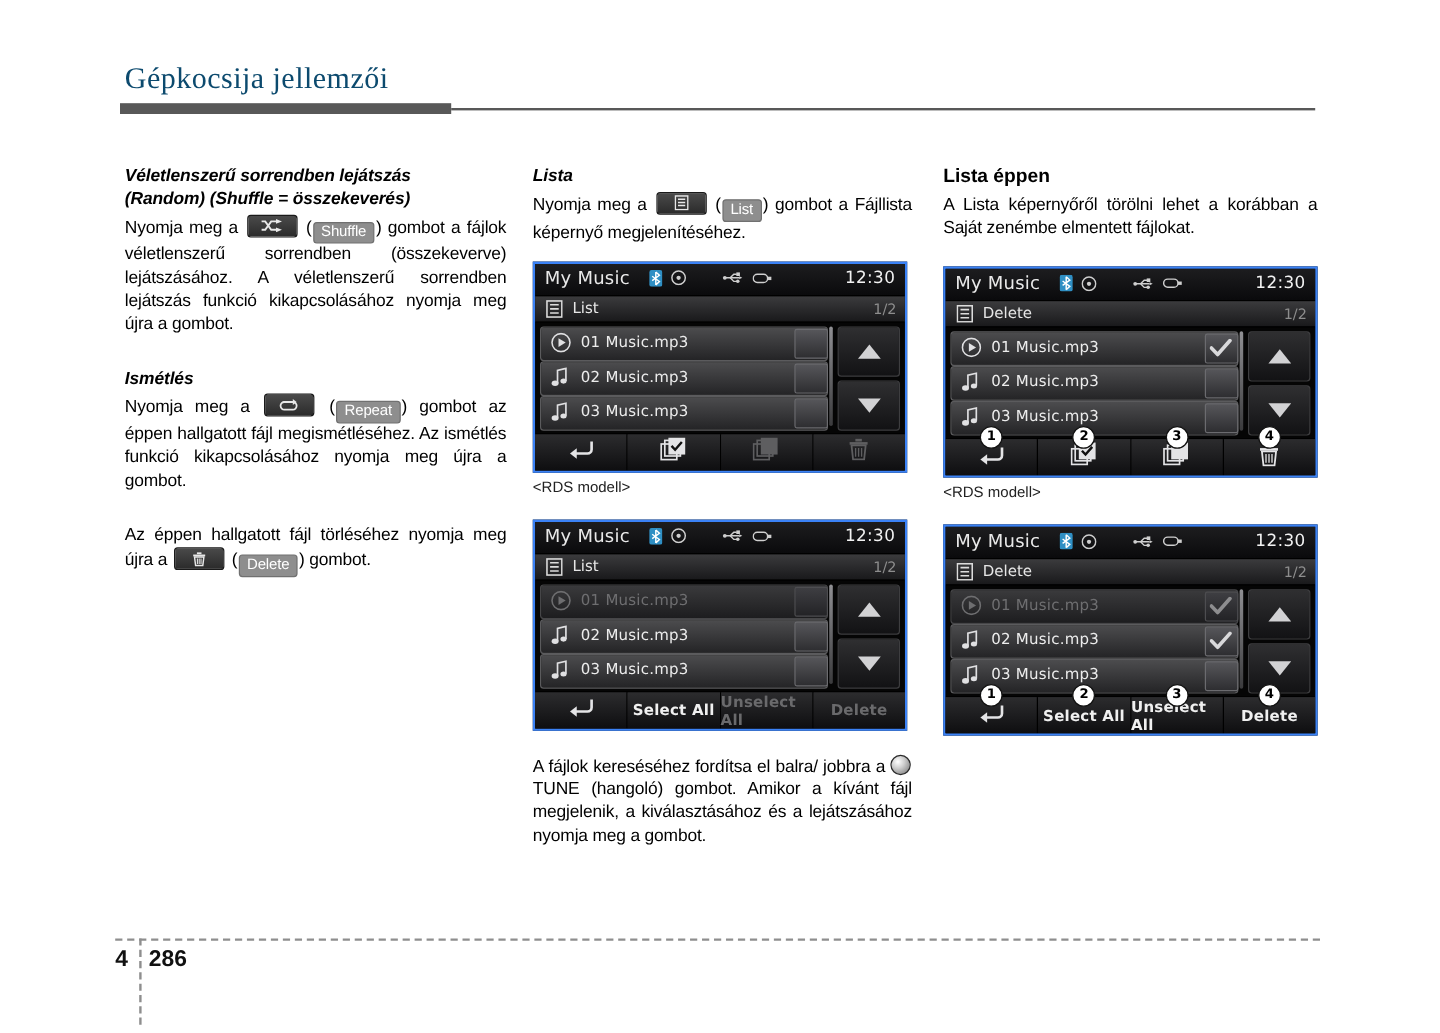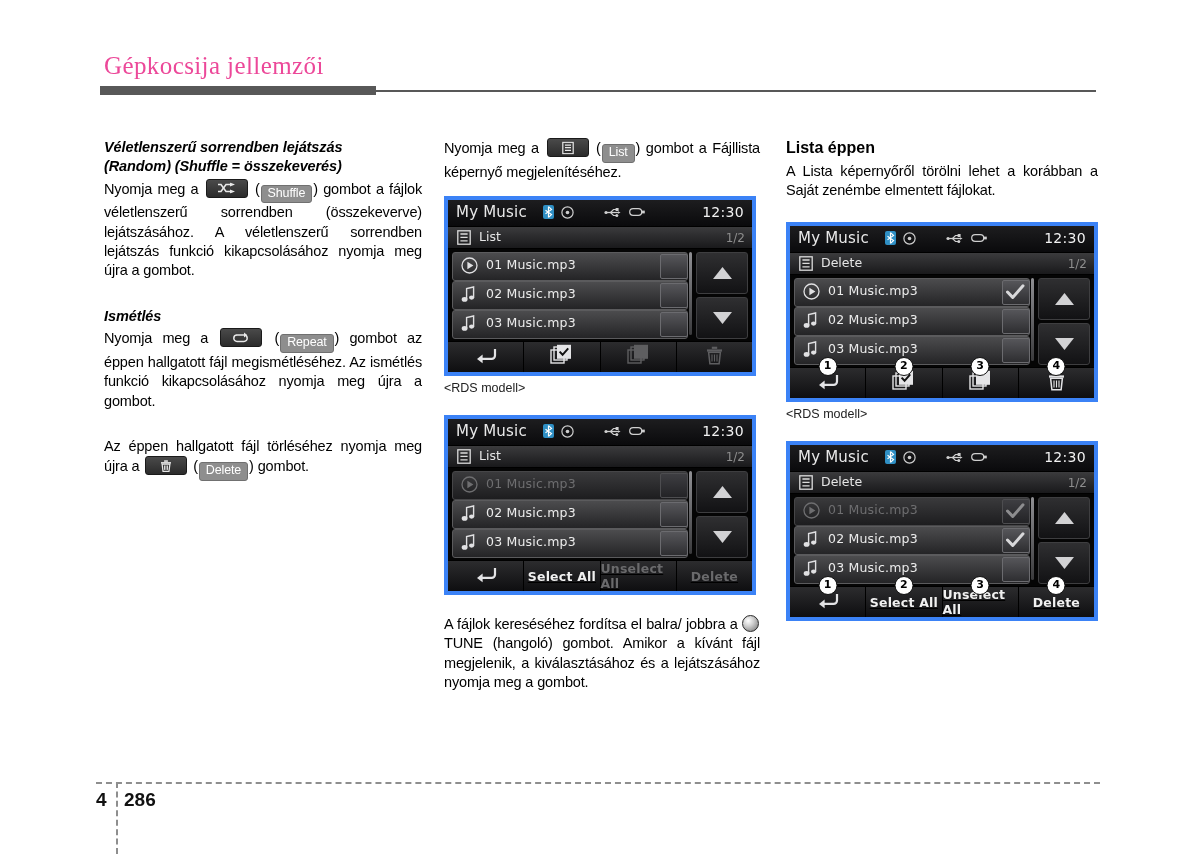--- a/index.html
+++ b/index.html
@@ -6,21 +6,21 @@
   body{
     width:1200px;height:861px;background:#ffffff;
     font-family:"Liberation Sans", sans-serif;
     color:#000;position:relative;overflow:hidden;
   }
 
   
   #page-header{position:absolute;left:100px;top:52px;width:1000px;height:40px;}
   #header-title{
     font-family:"Liberation Serif", serif;
-    font-size:25px;color:#ec4899;letter-spacing:.4px;
+    font-size:25px;color:#0c4a6e;letter-spacing:.4px;
     position:absolute;left:4px;top:0;white-space:nowrap;
   }
   #header-rule-thick{position:absolute;left:0;top:34px;width:276px;height:9px;background:#585858;}
   #header-rule-thin{position:absolute;left:276px;top:38px;width:720px;height:2px;background:#585858;}
 
   
   .col{position:absolute;top:138px;}
   #col-left{left:104px;width:318px;}
   #col-mid{left:444px;width:316px;}
   #col-right{left:786px;width:312px;}
@@ -55,24 +55,23 @@
     border:1px solid #707070;margin:0 1px;
   }
   .tune-knob{
     display:inline-block;width:15px;height:15px;border-radius:50%;
     background:radial-gradient(circle at 35% 32%,#fff 0%,#cfcfcf 38%,#6f6f6f 100%);
     border:1.5px solid #2a2a2a;vertical-align:-3px;margin-right:1px;
   }
 
   
   .device{
-    width:312px;background:#000;border:4px solid #3b82f6;
+    width:312px;background:#000;border:2px solid #3b82f6;
     position:relative;box-sizing:border-box;
     font-family:"DejaVu Sans", sans-serif;
-    text-decoration:underline;
   }
   .dev-status{
     height:26px;background:linear-gradient(#1d1d1f,#0a0a0c);
     position:relative;border-bottom:1px solid #000;
   }
   .dev-title{
     position:absolute;left:8px;top:3px;color:#e9e9e9;
     font-size:15px;letter-spacing:.2px;font-family:"DejaVu Sans", sans-serif;
   }
   .dev-clock{
@@ -218,20 +217,21 @@
         <path d="M5 6 v4.4 M6.5 6 v4.4 M8 6 v4.4" stroke="#e8e8e8" stroke-width="0.9"></path>
       </svg>
     </span>
     <span>(</span><span class="chip-label">Delete</span><span>)</span>
     <span>gombot.</span>
   </p>
 </div>
 
 <div class="col" id="col-mid">
 
+  <h3 class="sub">Lista</h3>
   <p class="body">
     <span>Nyomja meg a</span>
     <span class="chip-icon">
       <svg width="12" height="13" viewBox="0 0 12 13">
         <rect x="0.8" y="0.8" width="10.4" height="11.4" stroke="#e8e8e8" stroke-width="1.2" fill="none"></rect>
         <path d="M3 3.6 h6 M3 6.2 h6 M3 8.8 h6" stroke="#e8e8e8" stroke-width="1.2"></path>
       </svg>
     </span>
     <span>(</span><span class="chip-label">List</span><span>)</span>
     <span>gombot a Fájllista képernyő megjelenítéséhez.</span>

